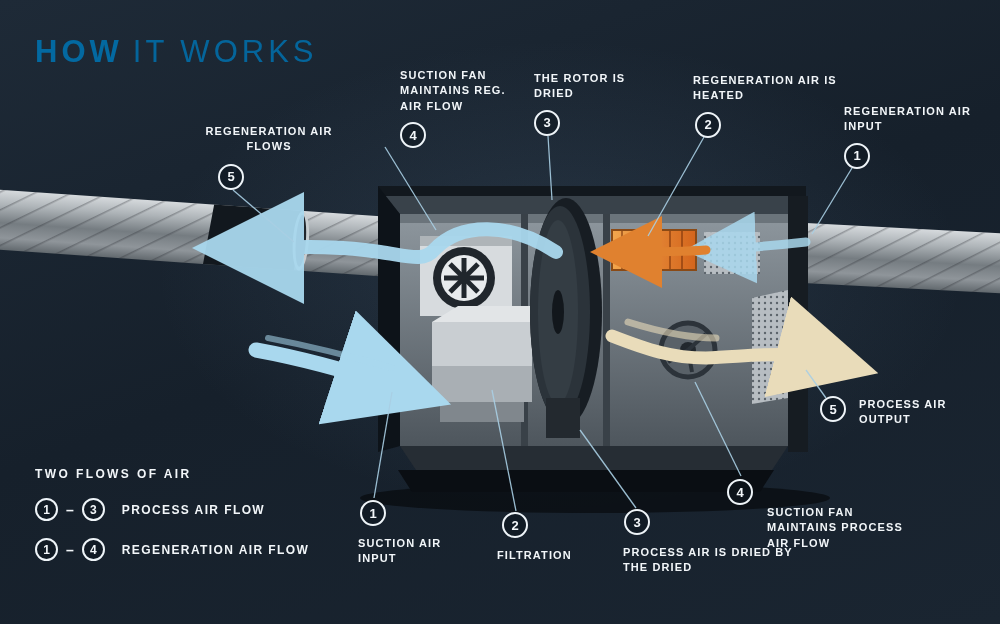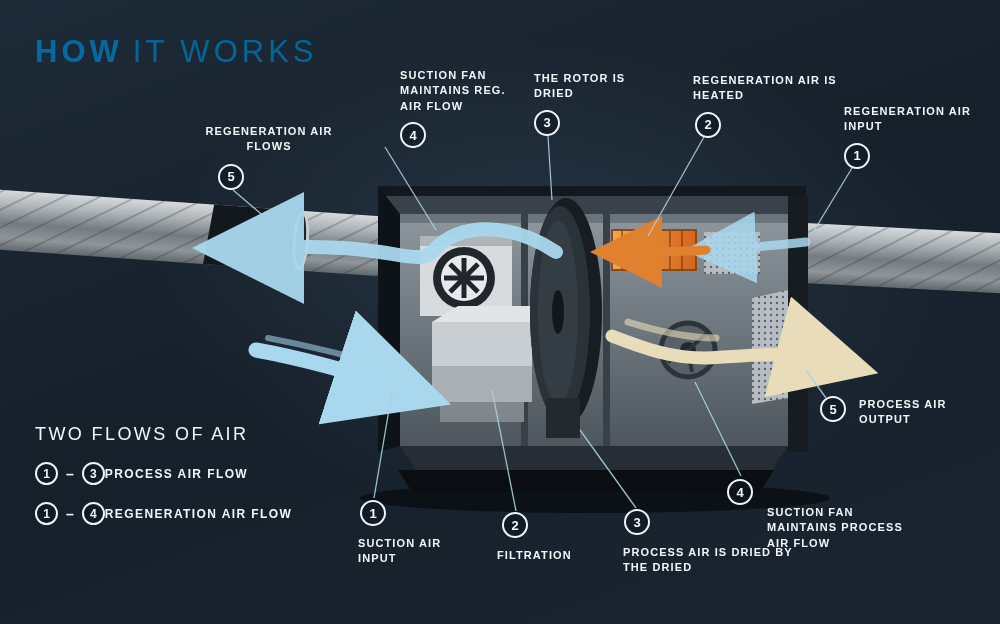--- a/index.html
+++ b/index.html
@@ -53,24 +53,24 @@
   #co7 .badge{margin:0 0 10px 1px;}
 
   #co8{left:727px;top:477px;width:205px;display:flex;align-items:flex-start;}
   #co8 .badge{flex:0 0 auto;margin:2px 14px 0 0;}
   #co8 .callout-label{width:160px;margin-top:28px;}
   #co9{left:820px;top:396px;width:180px;display:flex;align-items:flex-start;}
   #co9 .badge{flex:0 0 auto;margin:0 13px 0 0;}
   #co9 .callout-label{width:120px;margin-top:1px;}
 
   #legend{position:absolute;left:35px;top:424px;}
-  #legend .legend-title{font-size:18px;font-weight:400;letter-spacing:2.4px;margin-bottom:8px;}
+  #legend .legend-title{font-size:12px;font-weight:700;letter-spacing:2.4px;margin-bottom:8px;margin-top:43px;}
   .legend-row{display:flex;align-items:center;margin-top:17px;}
   .legend-row .dash{margin:0 8px;font-size:14px;font-weight:700;}
-  .legend-row .legend-label{font-size:12px;font-weight:700;letter-spacing:1.4px;}
+  .legend-row .legend-label{margin-left:17px;font-size:12px;font-weight:700;letter-spacing:1.4px;}
 </style>
 </head>
 <body>
 
 <svg width="1000" height="624" viewBox="0 0 1000 624" data-name="dehumidifier-cutaway-illustration">
   <defs>
     <linearGradient id="gDuct" x1="0" y1="0" x2="0" y2="1">
       <stop offset="0" stop-color="#d6dadd"></stop>
       <stop offset=".25" stop-color="#aeb4b8"></stop>
       <stop offset=".55" stop-color="#757c81"></stop>

